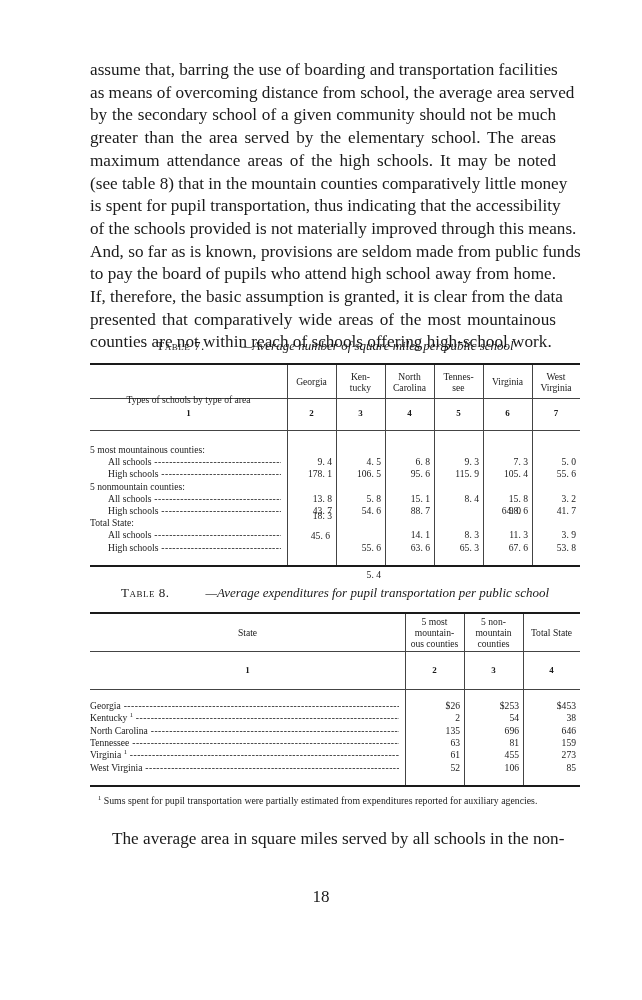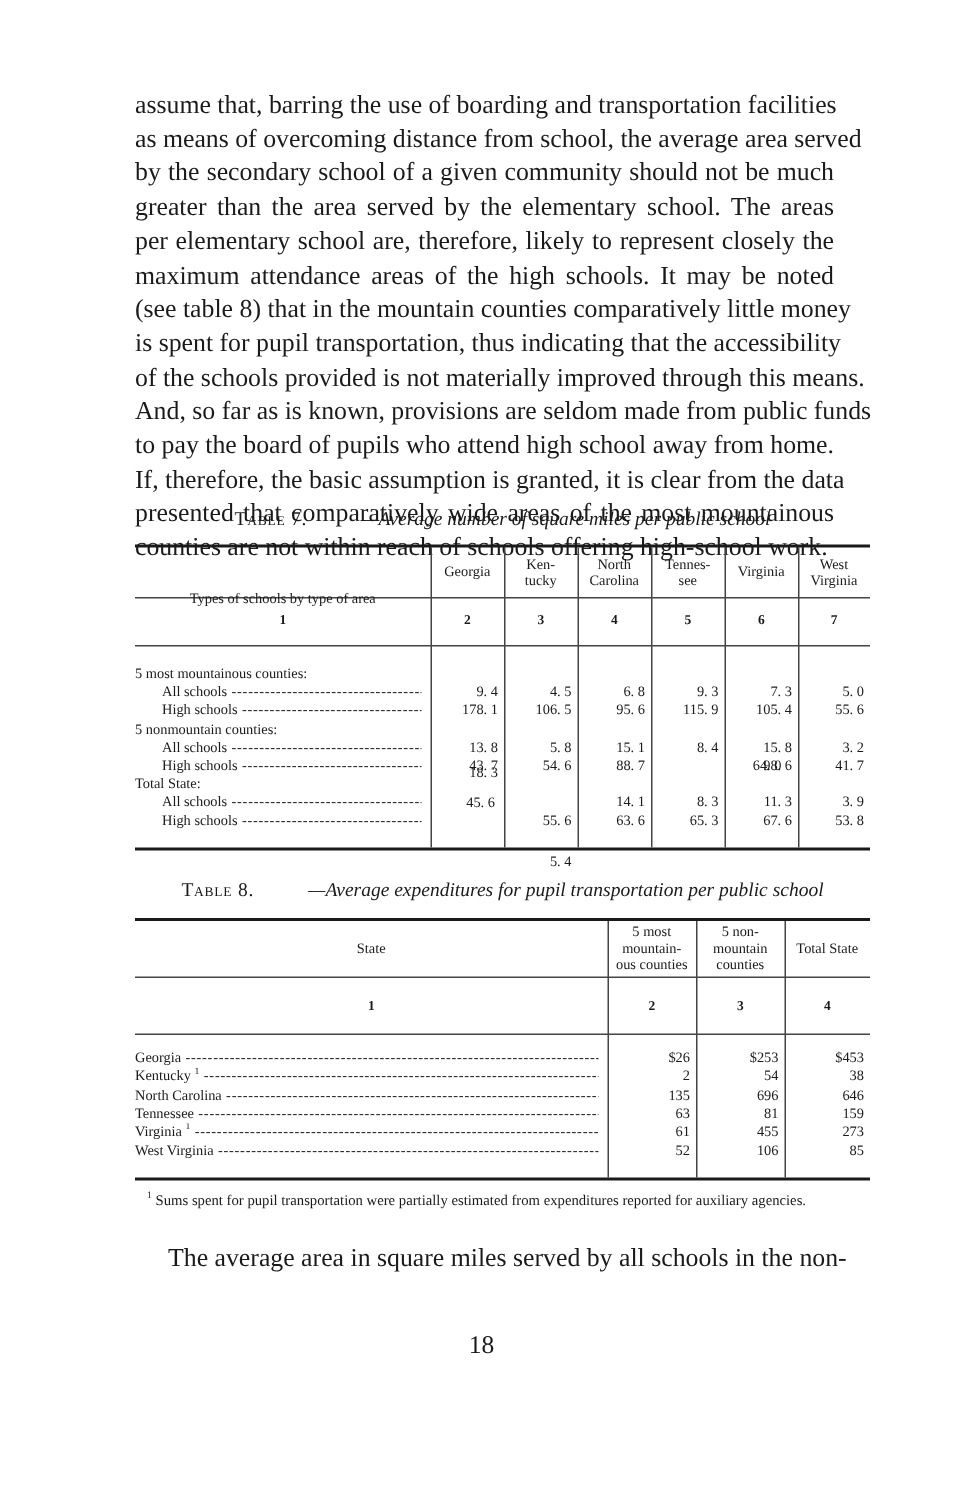--- a/index.html
+++ b/index.html
@@ -43,21 +43,20 @@
     sup { font-size: 6.5px; vertical-align: super; line-height: 0; }
   </style>
 </head>
 <body>
 
 <div class="para" style="top:59px;" id="top-para">
     <span class="line">assume that, barring the use of boarding and transportation facilities</span>
     <span class="line">as means of overcoming distance from school, the average area served</span>
     <span class="line">by the secondary school of a given community should not be much</span>
     <span class="line">greater than the area served by the elementary school.  The areas</span>
-    <span class="line">per elementary school are, therefore, likely to represent closely the</span>
     <span class="line">maximum attendance areas of the high schools.  It may be noted</span>
     <span class="line">(see table 8) that in the mountain counties comparatively little money</span>
     <span class="line">is spent for pupil transportation, thus indicating that the accessibility</span>
     <span class="line">of the schools provided is not materially improved through this means.</span>
     <span class="line">And, so far as is known, provisions are seldom made from public funds</span>
     <span class="line">to pay the board of pupils who attend high school away from home.</span>
     <span class="line">If, therefore, the basic assumption is granted, it is clear from the data</span>
     <span class="line">presented that comparatively wide areas of the most mountainous</span>
     <span class="line last">counties are not within reach of schools offering high-school work.</span>
   </div>

